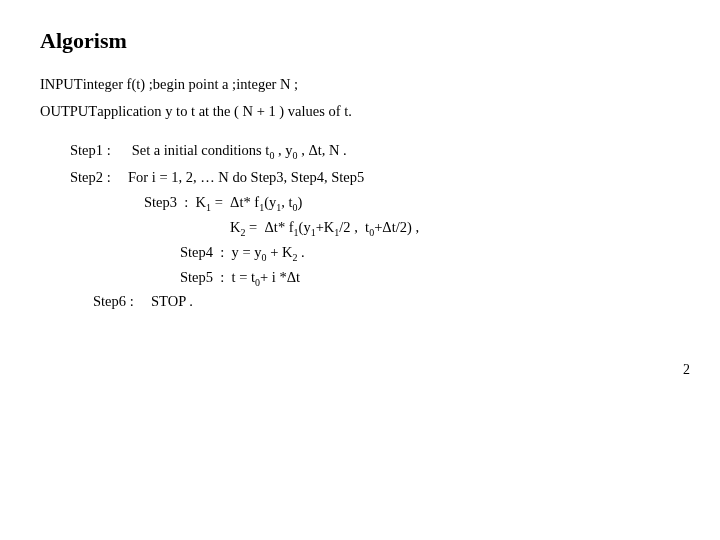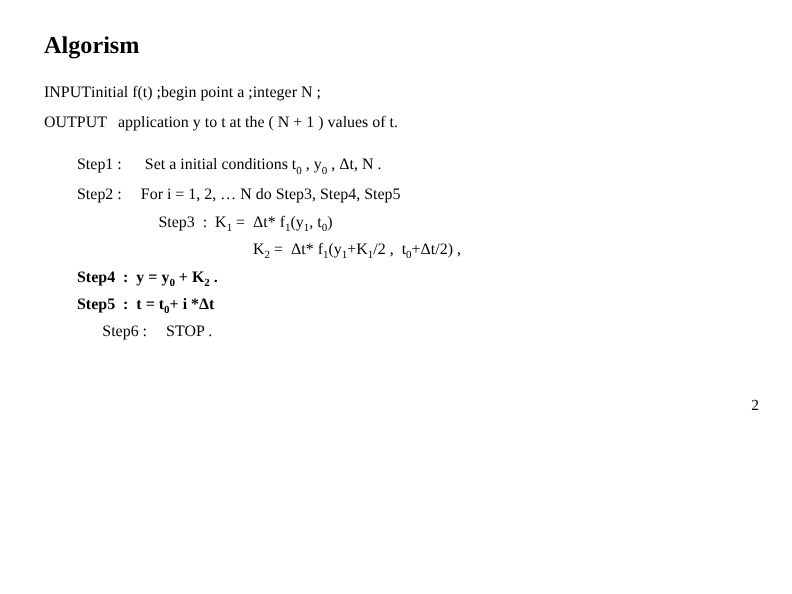--- a/index.html
+++ b/index.html
@@ -30,21 +30,21 @@
     }
     .input-line {
       display: flex;
       align-items: baseline;
       margin-bottom: 10px;
       font-size: 14.5px;
     }
     .output-line {
       display: flex;
       align-items: baseline;
-      gap: 10px;
+      gap: 0;
       margin-bottom: 22px;
       font-size: 14.5px;
     }
     .section {
       margin-left: 30px;
       margin-bottom: 8px;
       font-size: 14.5px;
     }
     .step-row {
       display: flex;
@@ -63,43 +63,43 @@
       margin-left: 74px;
       margin-bottom: 6px;
       font-size: 14.5px;
     }
     .sub-step2 {
       margin-left: 160px;
       margin-bottom: 6px;
       font-size: 14.5px;
     }
     .sub-step3 {
+      margin-left: 110px;
       margin-bottom: 6px;
       font-size: 14.5px;
-      font-weight: bold;
     }
     .page-num {
       position: absolute;
       bottom: 14px;
       right: 30px;
       font-size: 14px;
     }
     sub {
       font-size: 10px;
     }
   </style>
 </head>
 <body>
 <div class="page">
 
   <div class="title">Algorism</div>
 
   <div class="input-line">
     <span>INPUT</span>
-    <span>initial f(t) ;</span>
+    <span>integer f(t) ;</span>
     <span>begin point a ;</span>
     <span>integer N ;</span>
   </div>
 
   <div class="output-line">
     <span>OUTPUT</span>
     <span>application y to t at the ( N + 1 ) values of t.</span>
   </div>
 
   <div class="section">

